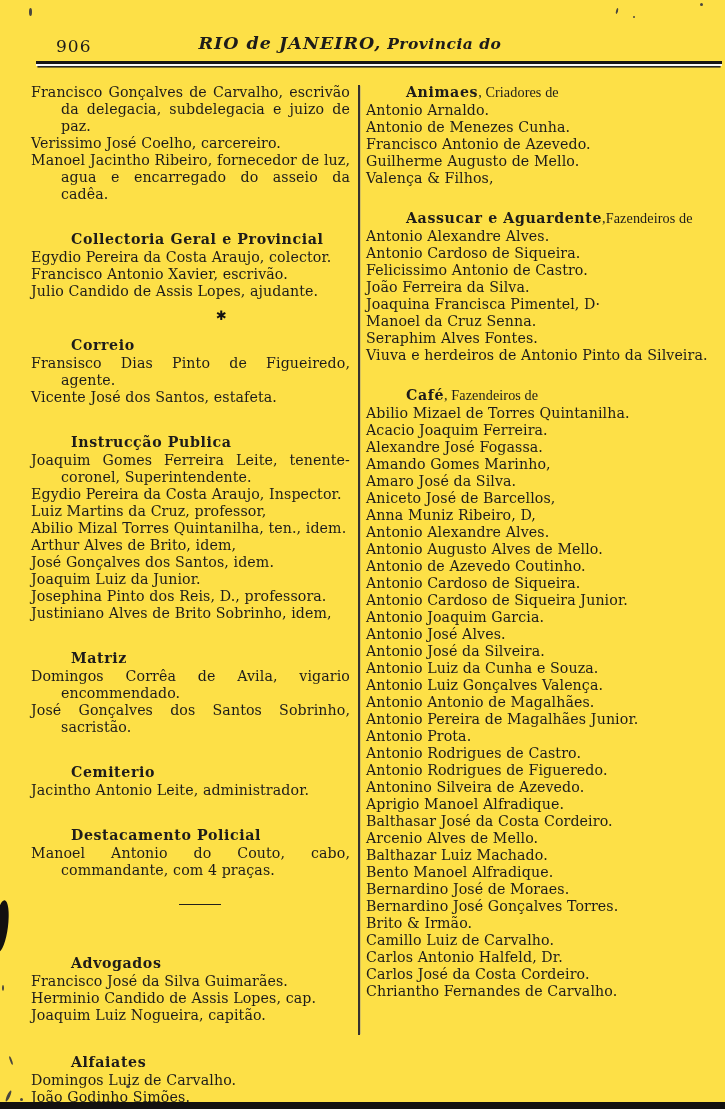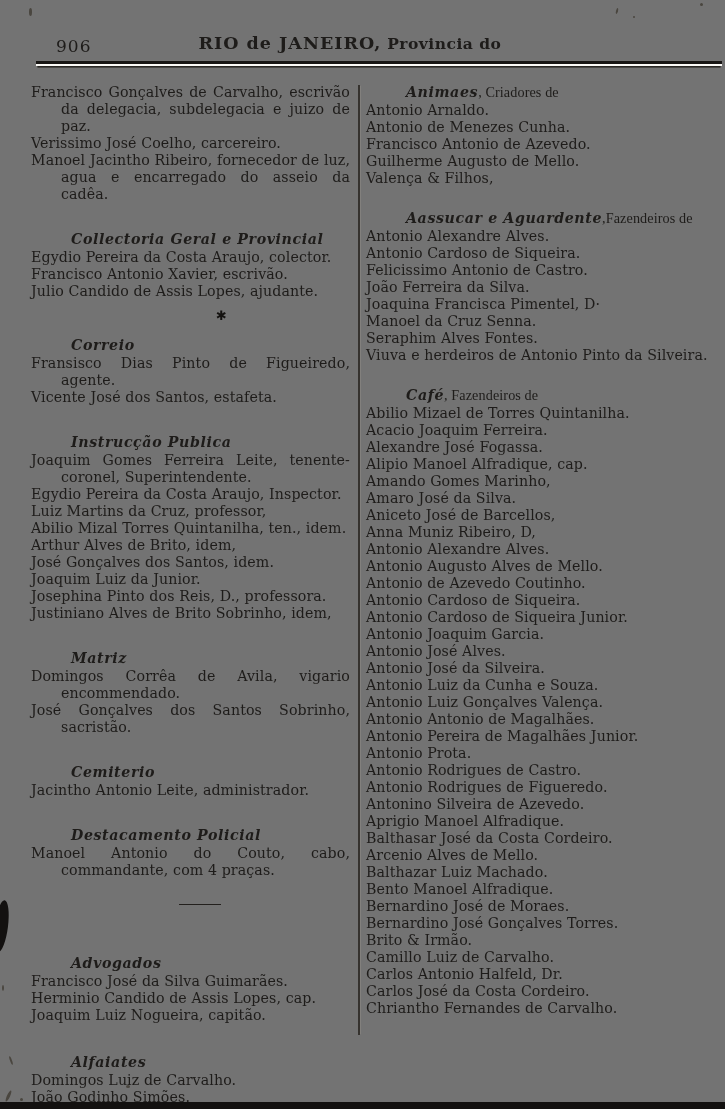--- a/index.html
+++ b/index.html
@@ -4,33 +4,33 @@
 <style>
   html,body{margin:0;padding:0;}
   body{
     background:#555;
     font-family:"DejaVu Serif","Liberation Serif",serif;
   }
   .page{
     position:relative;
     width:725px;height:1109px;
     margin:0 auto;
-    background:#737373;
+    background:#fde047;
     color:#1e1c1a;
     overflow:hidden;
     box-shadow:0 0 6px rgba(0,0,0,.4);
   }
   
   .page-number{
     position:absolute;left:56px;top:36px;
     font-size:17px;letter-spacing:1px;
   }
   .running-title{
     position:absolute;top:33px;left:0;width:700px;
-    text-align:center;font-weight:700;
+    text-align:center;font-weight:700;font-style:italic;
   }
   .running-title .main{font-size:17.5px;letter-spacing:1px;}
   .running-title .suffix{font-size:15.5px;letter-spacing:.5px;}
   .header-rule{
     position:absolute;left:36px;right:3px;top:61px;
     height:3px;background:#181614;
     border-bottom:2px solid #fbfaf7;
     box-shadow:0 3px 0 -1.4px #2a2825;
   }
   
@@ -47,21 +47,21 @@
     box-shadow:1.5px 0 0 -0.8px #9a958d;
   }
   .entry{
     padding-left:30px;text-indent:-30px;
     text-align:justify;
   }
   .heading{
     margin-left:40px;margin-bottom:1px;
     text-indent:0;
   }
-  .heading .hb{font-weight:700;letter-spacing:.6px;font-style:italic;}
+  .heading .hb{font-weight:700;letter-spacing:.6px;}
   .heading .hs{font-weight:400;font-family:Liberation Serif, serif;}
   .section{margin-top:28px;}
   .col-right .section{margin-top:23px;}
   .col-right .section:first-child{margin-top:0;}
   .section[data-section="correio"]{margin-top:14px;}
   .section[data-section="advogados"]{margin-top:50px;}
   .section[data-section="alfaiates"]{margin-top:30px;}
   .ornament{
     margin:9px 0 0 185px;
     font-size:13px;line-height:14px;color:#141210;
@@ -178,21 +178,20 @@
         <div class="entry">Joaquina Francisca Pimentel, D·</div>
         <div class="entry">Manoel da Cruz Senna.</div>
         <div class="entry">Seraphim Alves Fontes.</div>
         <div class="entry">Viuva e herdeiros de Antonio Pinto da Silveira.</div>
       </div>
       <div class="section" data-section="cafe">
         <div class="heading"><span class="hb">Café</span><span class="hs">, Fazendeiros de</span></div>
         <div class="entry">Abilio Mizael de Torres Quintanilha.</div>
         <div class="entry">Acacio Joaquim Ferreira.</div>
         <div class="entry">Alexandre José Fogassa.</div>
-        <div class="entry">Alipio Manoel Alfradique, cap.</div>
         <div class="entry">Amando Gomes Marinho,</div>
         <div class="entry">Amaro José da Silva.</div>
         <div class="entry">Aniceto José de Barcellos,</div>
         <div class="entry">Anna Muniz Ribeiro, D,</div>
         <div class="entry">Antonio Alexandre Alves.</div>
         <div class="entry">Antonio Augusto Alves de Mello.</div>
         <div class="entry">Antonio de Azevedo Coutinho.</div>
         <div class="entry">Antonio Cardoso de Siqueira.</div>
         <div class="entry">Antonio Cardoso de Siqueira Junior.</div>
         <div class="entry">Antonio Joaquim Garcia.</div>

